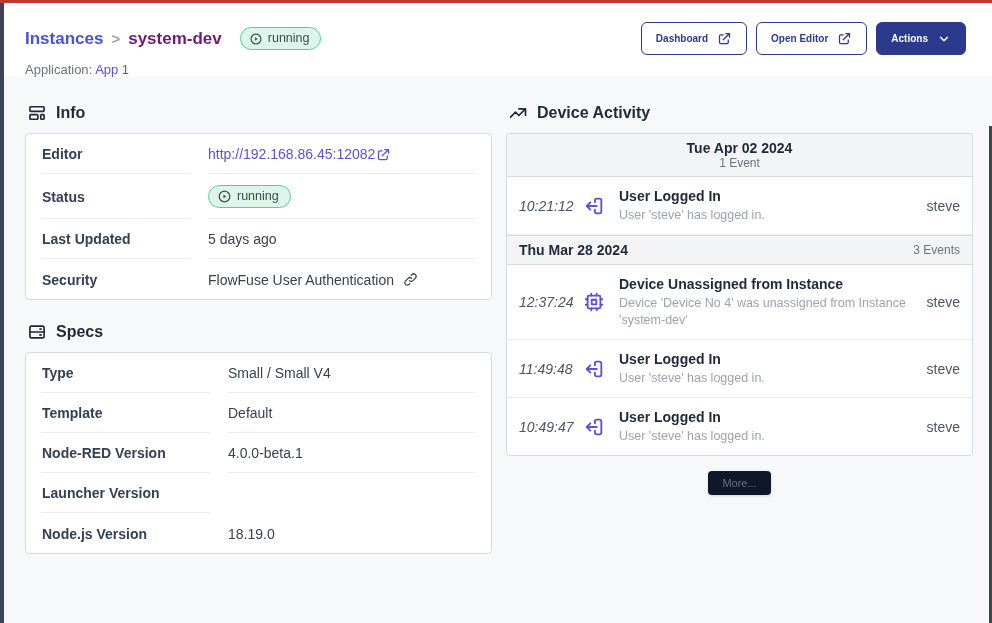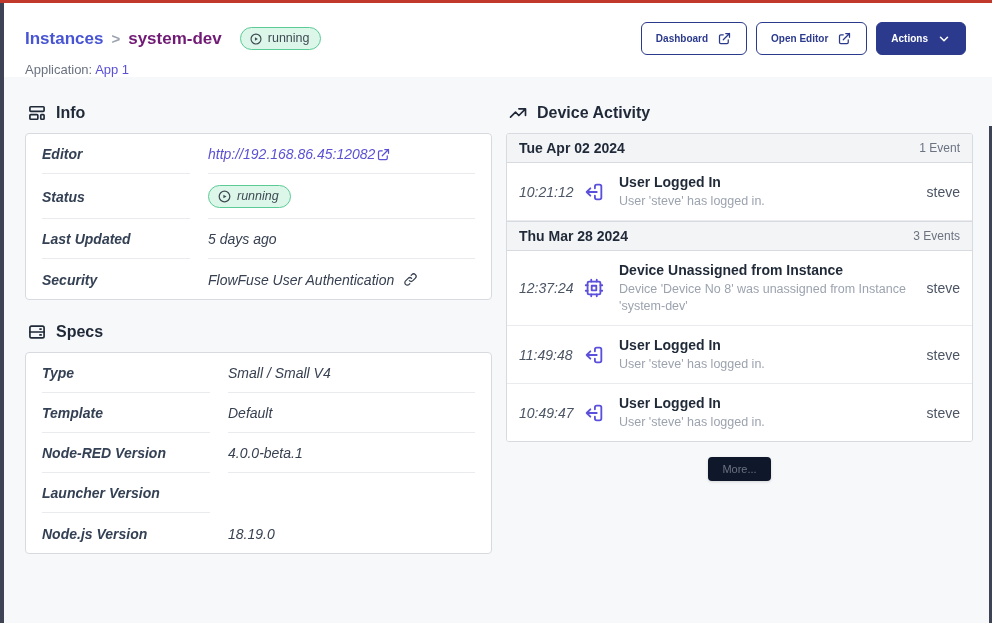--- a/index.html
+++ b/index.html
@@ -40,37 +40,37 @@
   .tab{font-size:14px;color:var(--text-mid);padding:6px 4px 9px;border-bottom:3px solid transparent;
        margin-bottom:-1px;cursor:pointer;white-space:nowrap;}
   .tab.active{color:var(--link-indigo);border-bottom-color:var(--link-indigo);}
 
   
   main{flex:1;background:var(--bg);padding:26px 19px 0 21px;display:grid;
        grid-template-columns:1fr 1fr;gap:0 14px;align-items:start;overflow:hidden;}
   .section-heading{display:flex;align-items:center;gap:9px;font-size:16px;font-weight:700;
        color:var(--text-dark);margin:0 0 10px 2px;}
   .section{margin-bottom:22px;}
-  .card{background:#fff;border:1px solid var(--border);border-radius:4px;font-style:italic;}
+  .card{background:#fff;border:1px solid var(--border);border-radius:4px;}
 
   .kv-row{display:grid;column-gap:18px;padding:0 16px;}
   .kv-info{grid-template-columns:148px 1fr;}
   .kv-specs{grid-template-columns:168px 1fr;}
   .kv-label,.kv-value{padding:11px 0 10px;border-bottom:1px solid var(--row-border);
        font-size:14px;display:flex;align-items:center;min-height:40px;}
   .kv-row:last-child .kv-label,.kv-row:last-child .kv-value{border-bottom:none;}
   .kv-label{font-weight:700;color:#344054;}
   .kv-value{color:var(--text-mid);gap:9px;}
   .value-link{color:var(--link-purple);text-decoration:none;display:inline-flex;align-items:center;gap:1px;cursor:pointer;}
 
   
   .activity-card{background:#fff;border:1px solid var(--border);border-radius:3px;overflow:hidden;}
   .group-header{display:flex;justify-content:space-between;align-items:center;background:#F3F4F6;
        padding:6px 12px;border-bottom:1px solid var(--border);border-top:1px solid var(--border);}
-  .group-header:first-child{border-top:none;}
+  .group-header:first-child{border-top:none;flex-direction:column;}
   .group-date{font-size:14px;font-weight:700;color:var(--text-dark);}
   .group-count{font-size:12px;color:var(--text-gray);}
   .event-row{display:flex;align-items:center;padding:10px 12px;border-bottom:1px solid var(--row-border);background:#fff;}
   .event-row:last-child{border-bottom:none;}
   .event-time{width:64px;flex:none;color:#4B5563;font-size:14px;font-style:italic;}
   .event-iconwrap{width:36px;flex:none;color:var(--event-icon);display:flex;align-items:center;}
   .event-body{flex:1;min-width:0;padding-right:10px;display:flex;flex-direction:column;}
   .event-title{font-size:14px;font-weight:700;color:var(--text-dark);line-height:1.3;}
   .event-desc{font-size:12.5px;color:var(--text-light);margin-top:2px;line-height:1.35;}
   .event-user{color:#4B5563;font-size:14px;flex:none;}
@@ -254,21 +254,21 @@
             <span class="event-time">12:37:24</span>
             <span class="event-iconwrap">
               <svg viewBox="0 0 24 24" fill="none" stroke="currentColor" stroke-width="2" stroke-linecap="round" stroke-linejoin="round" class="icon">
                 <path d="M9 3v2M15 3v2M9 19v2M15 19v2M3 9h2M3 15h2M19 9h2M19 15h2"></path>
                 <rect x="5" y="5" width="14" height="14" rx="1.5"></rect>
                 <rect x="9.5" y="9.5" width="5" height="5"></rect>
               </svg>
             </span>
             <span class="event-body">
               <span class="event-title">Device Unassigned from Instance</span>
-              <span class="event-desc">Device 'Device No 8' was unassigned from Instance 'system-dev'</span>
+              <span class="event-desc">Device 'Device No 4' was unassigned from Instance 'system-dev'</span>
             </span>
             <span class="event-user">steve</span>
           </div>
           <div class="event-row">
             <span class="event-time">11:49:48</span>
             <span class="event-iconwrap">
               <svg viewBox="0 0 24 24" fill="none" stroke="currentColor" stroke-width="2" stroke-linecap="round" stroke-linejoin="round" class="icon">
                 <path d="M13 8V6a2 2 0 012-2h3a2 2 0 012 2v12a2 2 0 01-2 2h-3a2 2 0 01-2-2v-2M15 12H4M8 8l-4 4 4 4"></path>
               </svg>
             </span>

